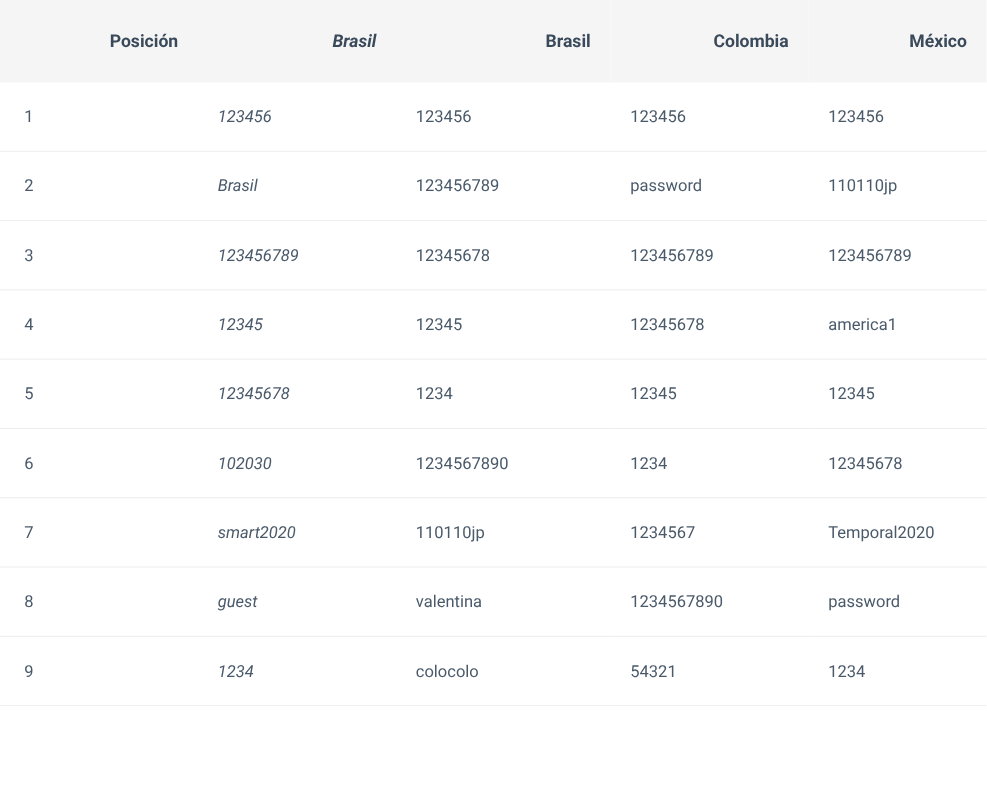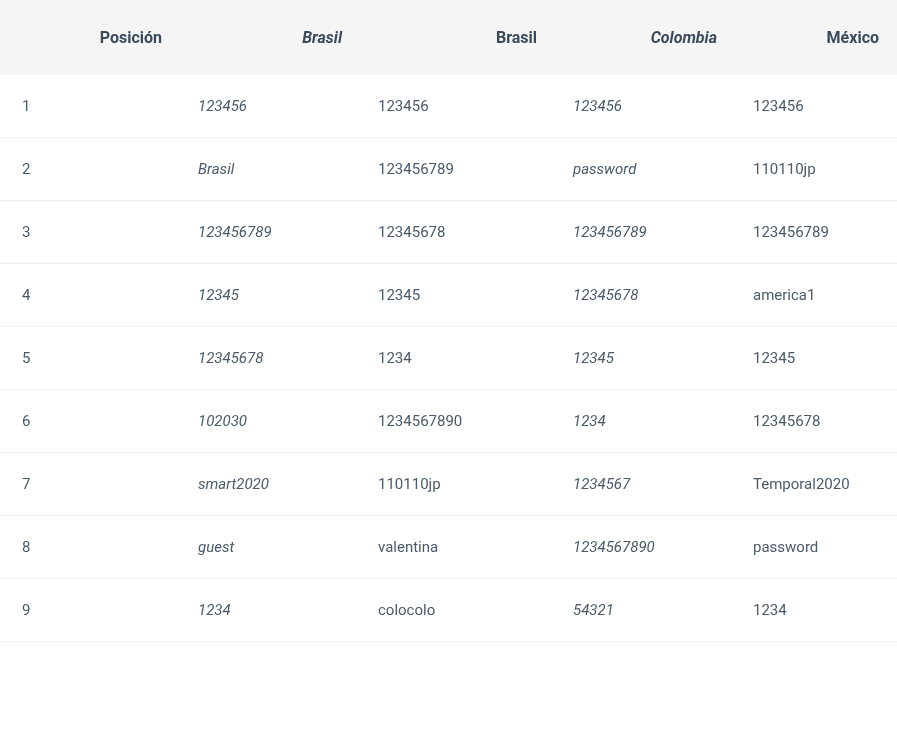--- a/index.html
+++ b/index.html
@@ -32,21 +32,21 @@
       font-size: 15px;
       color: #4a5a6a;
       border-bottom: 1px solid #eeeeee;
     }
     th:first-child, td:first-child {
       padding-left: 22px;
       width: 180px;
     }
     th:nth-child(2), td:nth-child(2) { width: 180px; font-style: italic; }
     th:nth-child(3), td:nth-child(3) { width: 195px; }
-    th:nth-child(4), td:nth-child(4) { width: 180px; font-style: italic; }
+    th:nth-child(4), td:nth-child(4) { width: 180px; }
     th:nth-child(5), td:nth-child(5) { width: 162px; }
   </style>
 </head>
 <body>
 
 <table>
   <thead>
     <tr>
       <th>Posición</th>
       <th>Brasil</th>

